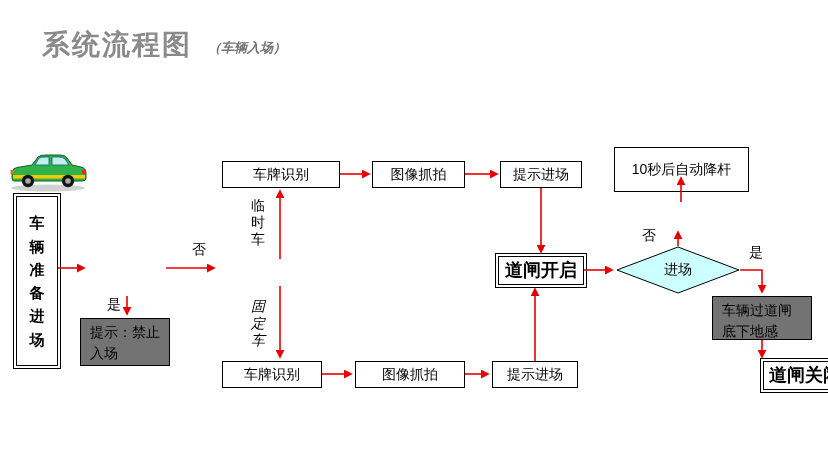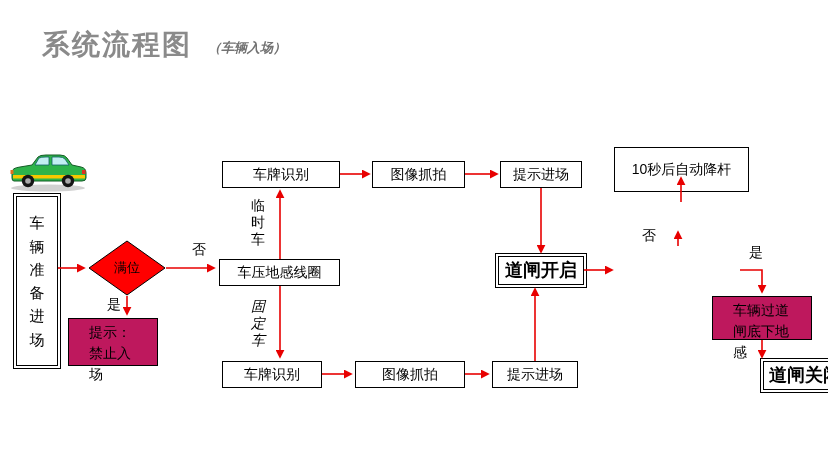--- a/index.html
+++ b/index.html
@@ -13,30 +13,30 @@
   .title-row { position:absolute; left:42px; top:26px; white-space:nowrap; }
   .title-main { font-size:28px; font-weight:bold; color:#8a8a8a; letter-spacing:2px; }
   .title-sub  { font-size:13px; font-weight:bold; color:#737373; margin-left:16px; vertical-align:2px;font-style:italic; }
 
   .box {
     position:absolute; background:#fff; border:1px solid #000;
     display:flex; align-items:center; justify-content:center;
     font-size:14px; line-height:1.2; text-align:center; z-index:2;
   }
   .box-wrap {
-    position:absolute; background:#be185d; border:1px solid #000;
-    font-size:14px; line-height:1.5; text-align:left; padding:3px 20px;
+    position:absolute; background:#737373; border:1px solid #000;
+    font-size:14px; line-height:1.5; text-align:left; padding:3px 9px;
     word-break:break-all; z-index:2;
   }
   .double { box-shadow: 0 0 0 2px #ffffff, 0 0 0 3px #000000; }
   .bold { font-weight:bold; font-size:18px; }
 
   .vcol {
     width:17px; word-break:break-all; line-height:1.55;
-    text-align:center; font-size:15px; font-weight:normal;
+    text-align:center; font-size:15px; font-weight:bold;
   }
   .vlabel {
     position:absolute; width:16px; word-break:break-all; line-height:1.2;
     font-size:14px; text-align:center; z-index:3; background:#fff;
   }
   .lbl { position:absolute; font-size:14px; z-index:3; background:#fff; padding:0 1px; }
 
   .diamond { position:absolute; z-index:2; }
   .diamond svg { position:absolute; left:0; top:0; }
   .diamond .dlabel {
@@ -69,48 +69,47 @@
     <circle cx="20" cy="33" r="6.2" fill="#161616"></circle>
       <circle cx="20" cy="33" r="2.8" fill="#aaa"></circle>
     <circle cx="60" cy="33" r="6.2" fill="#161616"></circle>
       <circle cx="60" cy="33" r="2.8" fill="#aaa"></circle>
   </svg>
 
   <div class="box double" style="left:16px; top:196px; width:42px; height:170px;">
     <div class="vcol">车辆准备进场</div>
   </div>
 
-  <div class="diamond" style="left:88px; top:240px; width:78px; height:56px;">
-    <svg width="78" height="56">
-      <polygon points="39,1 77,28 39,55 1,28" stroke="#000" stroke-width="1" fill="#ff0000"></polygon>
-    </svg>
-    <div class="dlabel">满位</div>
-  </div>
 
   <div class="lbl" style="left:191px; top:241px;">否</div>
   <div class="lbl" style="left:106px; top:296px;">是</div>
   <div class="vlabel" style="left:250px; top:197px;">临时车</div>
   <div class="vlabel" style="left:250px; top:298px;font-style:italic;">固定车</div>
   <div class="lbl" style="left:641px; top:227px;">否</div>
   <div class="lbl" style="left:748px; top:244px;">是</div>
 
-  <div class="box-wrap" style="left:68px; top:318px; width:90px; height:48px;">提示：禁止入场</div>
+  <div class="box-wrap" style="left:80px; top:318px; width:90px; height:48px;">提示：禁止入场</div>
 
-  <div class="box" style="left:219px; top:259px; width:121px; height:27px;">车压地感线圈</div>
 
   <div class="box" style="left:222px; top:161px; width:118px; height:27px;">车牌识别</div>
   <div class="box" style="left:372px; top:161px; width:93px; height:27px;">图像抓拍</div>
   <div class="box" style="left:500px; top:161px; width:82px; height:27px;">提示进场</div>
 
   <div class="box" style="left:222px; top:361px; width:100px; height:27px;">车牌识别</div>
   <div class="box" style="left:355px; top:361px; width:110px; height:27px;">图像抓拍</div>
   <div class="box" style="left:492px; top:361px; width:86px; height:27px;">提示进场</div>
 
   <div class="box double bold" style="left:498px; top:256px; width:86px; height:29px;">道闸开启</div>
 
+  <div class="diamond" style="left:616px; top:246px; width:124px; height:48px;">
+    <svg width="124" height="48">
+      <polygon points="62,1 123,24 62,47 1,24" stroke="#000" stroke-width="1" fill="#ccffff"></polygon>
+    </svg>
+    <div class="dlabel" style="font-size:14px;">进场</div>
+  </div>
 
   <div class="box" style="left:614px; top:147px; width:135px; height:45px;">10秒后自动降杆</div>
 
   <div class="box-wrap" style="left:712px; top:296px; width:100px; height:44px;">车辆过道闸底下地感</div>
 
   <div class="box double bold" style="left:720px; top:361px; width:84px; height:29px;margin-left:43px;">道闸关闭</div>
 
   <svg class="edges">
     <defs>
       <marker id="ah" viewBox="0 0 10 10" refX="8" refY="5" markerWidth="9" markerHeight="9" markerUnits="userSpaceOnUse" orient="auto">

